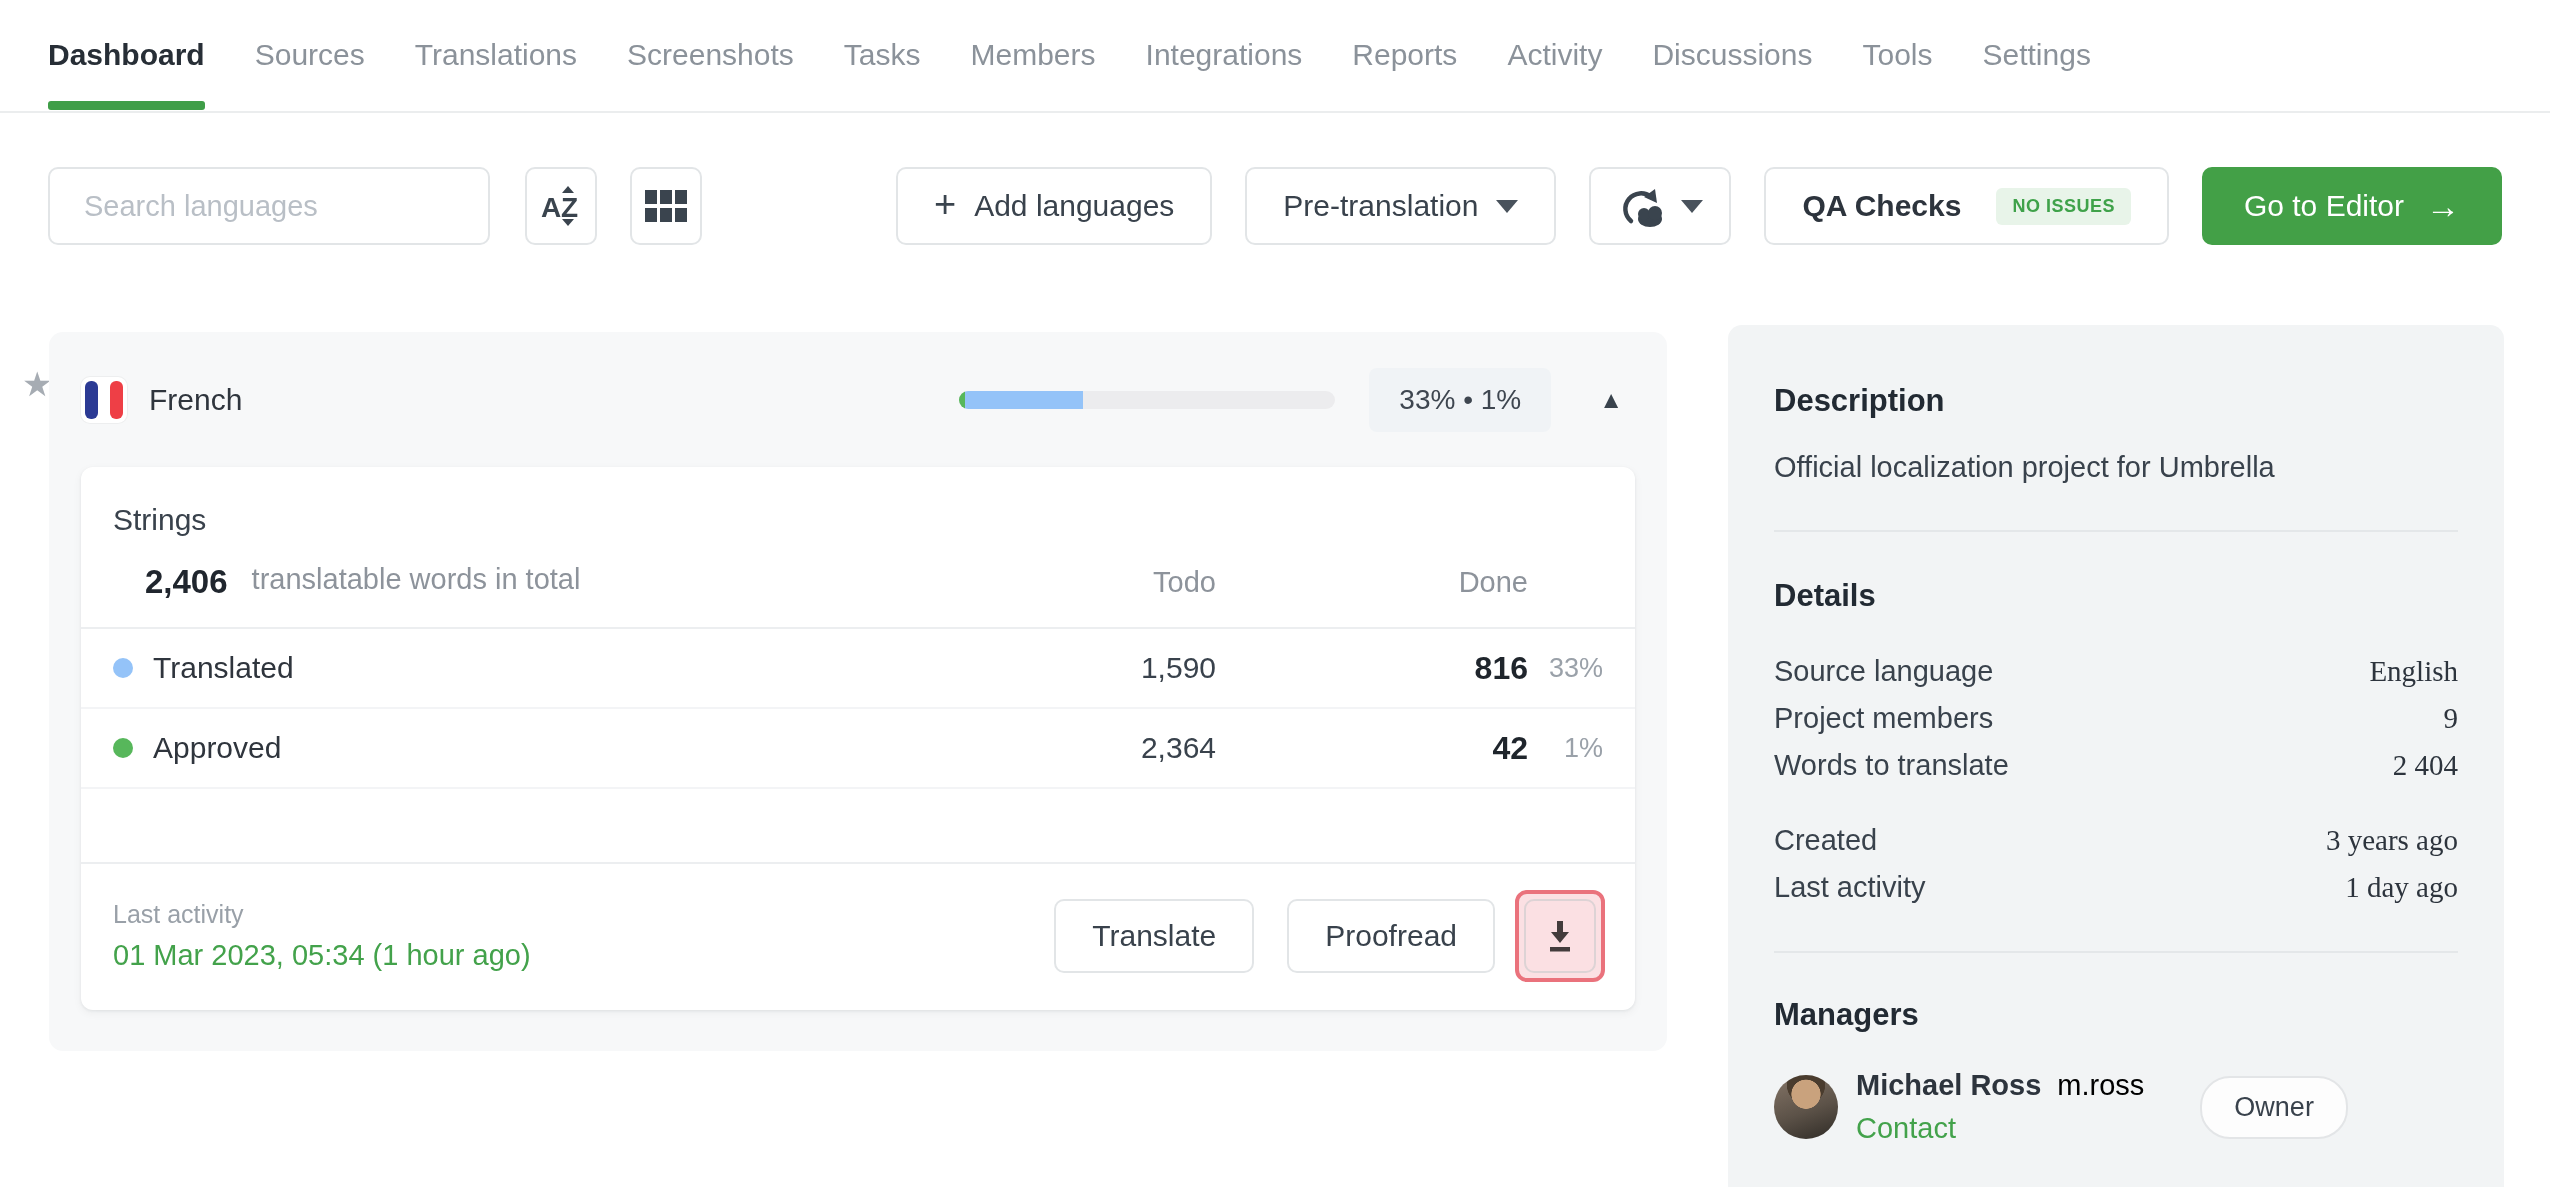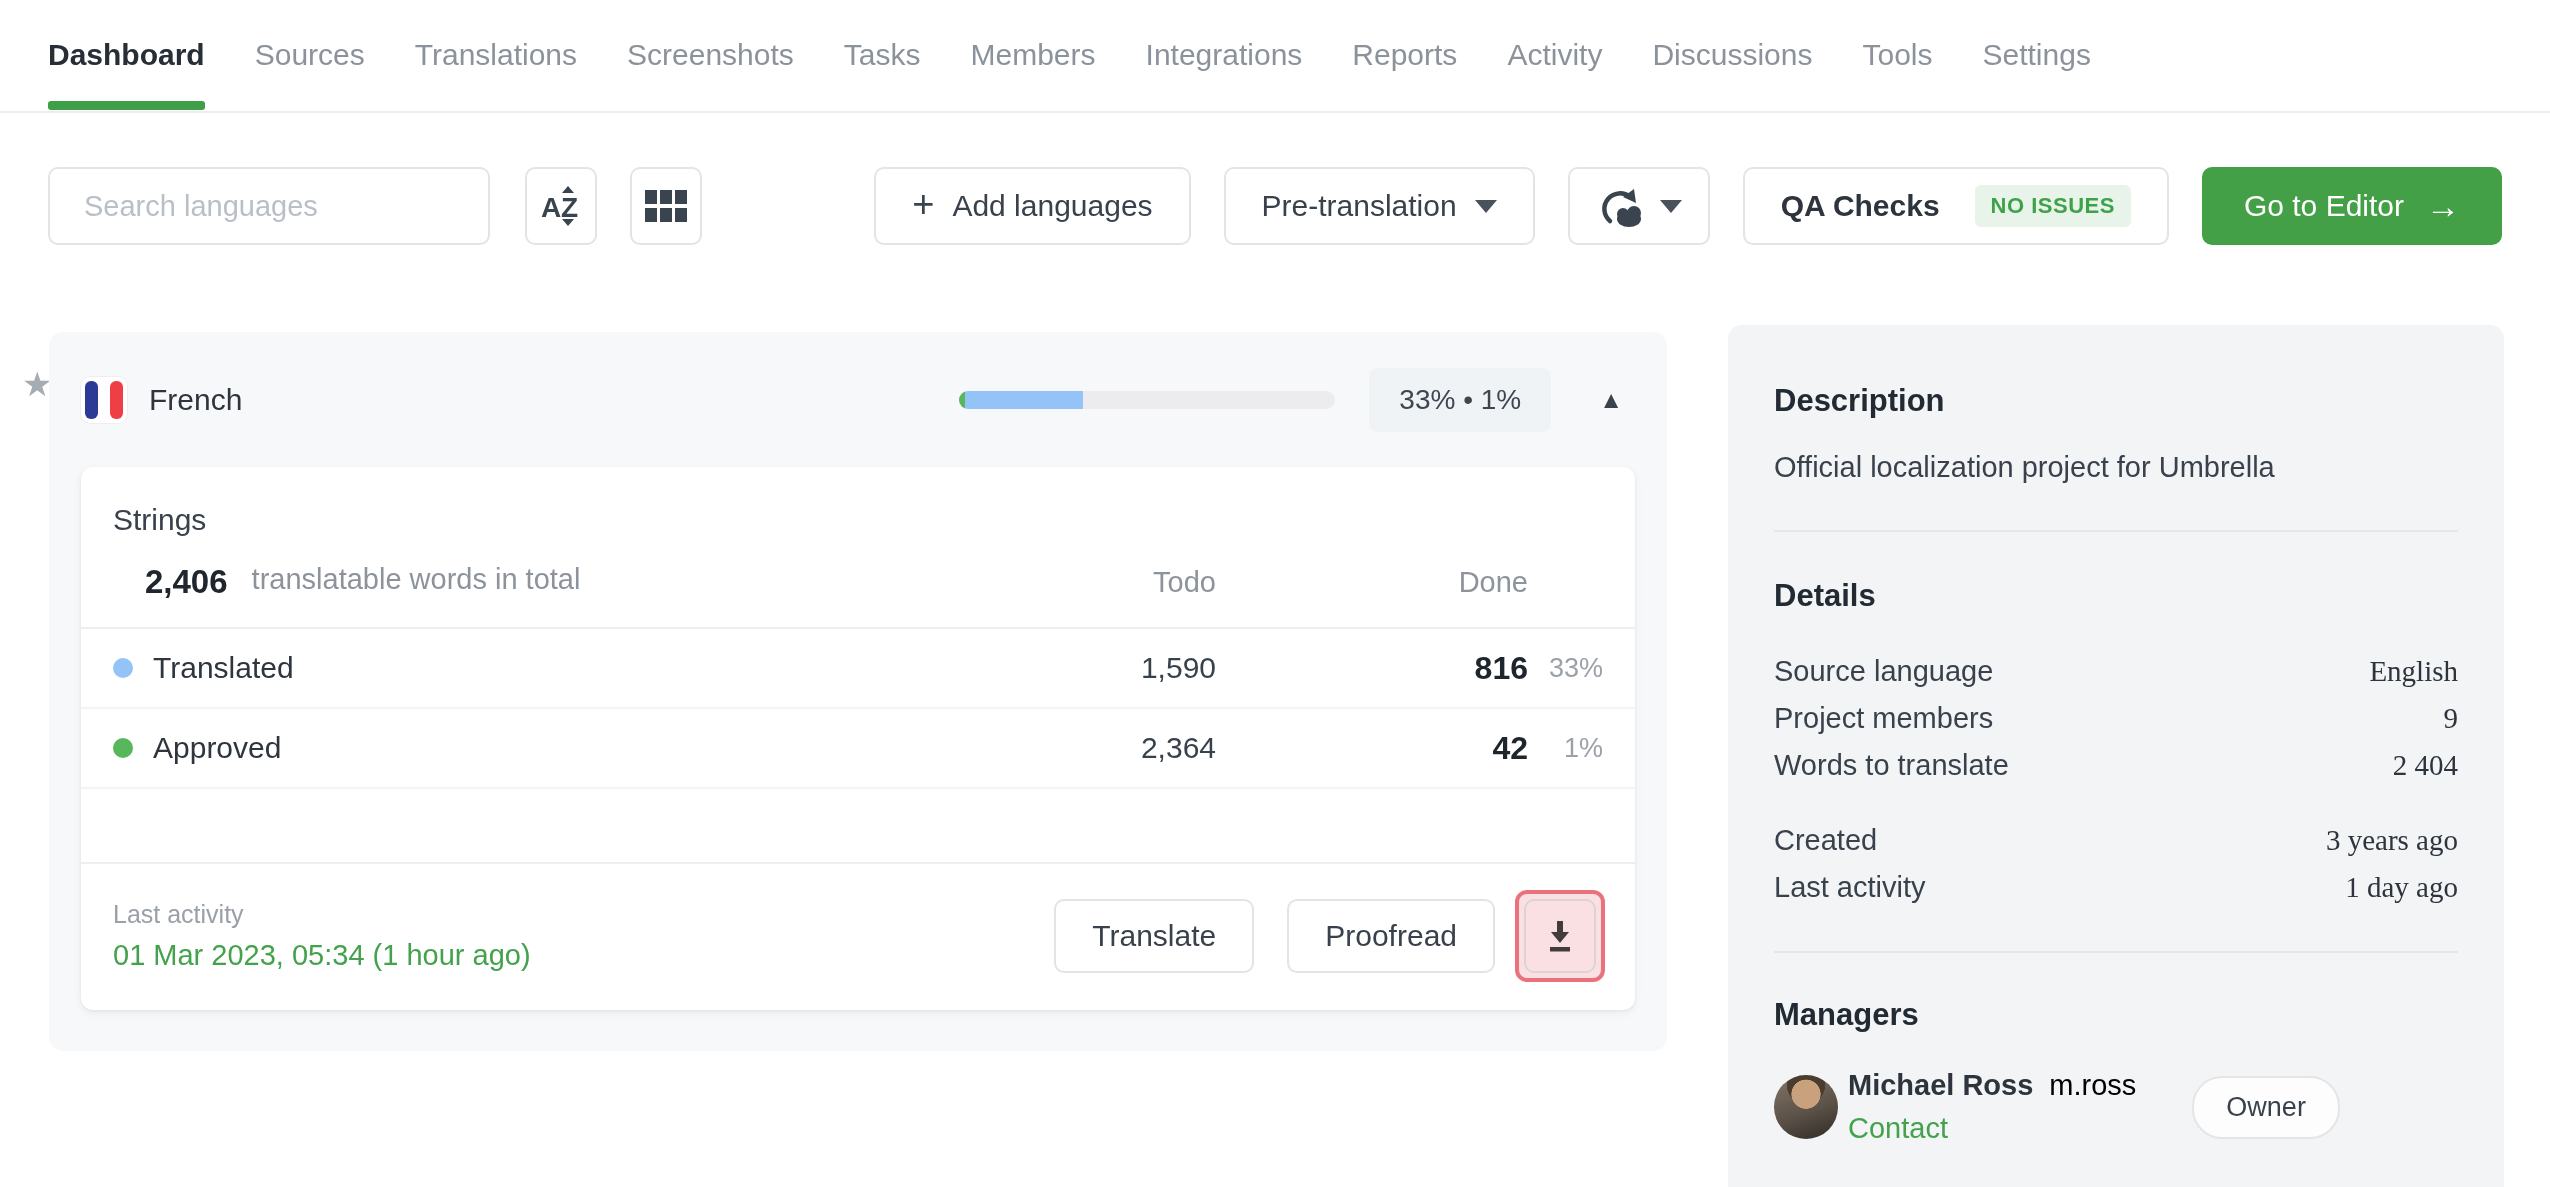--- a/index.html
+++ b/index.html
@@ -26,21 +26,21 @@
   .btn { height:78px; border:2px solid #e2e5e7; border-radius:10px; background:#fff;
     display:inline-flex; align-items:center; justify-content:center; font-size:30px;
     color:#39424c; padding:0 36px; gap:18px; cursor:pointer; white-space:nowrap; }
   .btn-square { width:72px; padding:0; }
   .ml35 { margin-left:35px; } .ml33 { margin-left:33px; }
   .toolbar-spacer { flex:1; }
   .plus-glyph { font-size:38px; font-weight:400; color:#3a444e; line-height:1; margin-top:-4px; }
   .caret { width:0; height:0; border-left:11px solid transparent; border-right:11px solid transparent;
     border-top:13px solid #49525c; display:inline-block; }
   .qa-label { font-weight:700; color:#2d343d; }
-  .badge-no-issues { background:#e8f4e9; color:#3fa24a; font-size:22px; font-weight:700;
+  .badge-no-issues { background:#e8f4e9; color:#3fa24a; font-size:18px; font-weight:700;
     padding:8px 16px; border-radius:6px; letter-spacing:0.5px; }
   .btn-editor { background:#43a047; border-color:#43a047; color:#fff; padding:11px 40px; gap:22px; }
   .editor-arrow { font-size:34px; line-height:1; }
 
   
   .fav-star { position:absolute; left:22px; top:364px; font-size:34px; color:#a6acb3; cursor:pointer; }
   .lang-card { position:absolute; left:49px; top:332px; width:1618px; height:719px;
     background:#f7f8f9; border-radius:14px; }
   .lang-header { height:135px; display:flex; align-items:center; padding:0 32px; }
   .flag { position:relative; width:46px; height:46px; background:#fff; border-radius:9px;
@@ -108,21 +108,21 @@
   .detail-row .lbl { color:#39424c; }
   .detail-row .val { color:#2d343d;font-family:Liberation Serif, serif; }
   .detail-group-gap { height:28px; }
   .managers-title { margin-top:44px; }
   .manager-row { margin-top:36px; display:flex; align-items:center; }
   .avatar { width:64px; height:64px; border-radius:50%; flex:0 0 auto;
     background:
       radial-gradient(circle at 50% 30%, #c9a27d 0 26%, rgba(0,0,0,0) 27%),
       radial-gradient(circle at 50% 16%, #4a3c2e 0 30%, rgba(0,0,0,0) 31%),
       linear-gradient(160deg, #857567 0%, #5c5248 55%, #2f2b26 100%); }
-  .manager-info { margin-left:10px; }
+  .manager-info { margin-left:18px; }
   .manager-line1 { display:flex; align-items:baseline; gap:16px; }
   .manager-name { font-size:29px; font-weight:700; color:#2d343d; }
   .manager-username { font-size:29px; color:#000000; }
   .manager-contact { font-size:29px; color:#43a24b; margin-top:10px; cursor:pointer; }
   .owner-pill { margin-left:56px; border:2px solid #e3e5e7; background:#fdfdfd;
     border-radius:30px; padding:14px 32px; font-size:27px; color:#39424c; }
 
   .icon-svg { display:block; }
 </style>
 </head>

